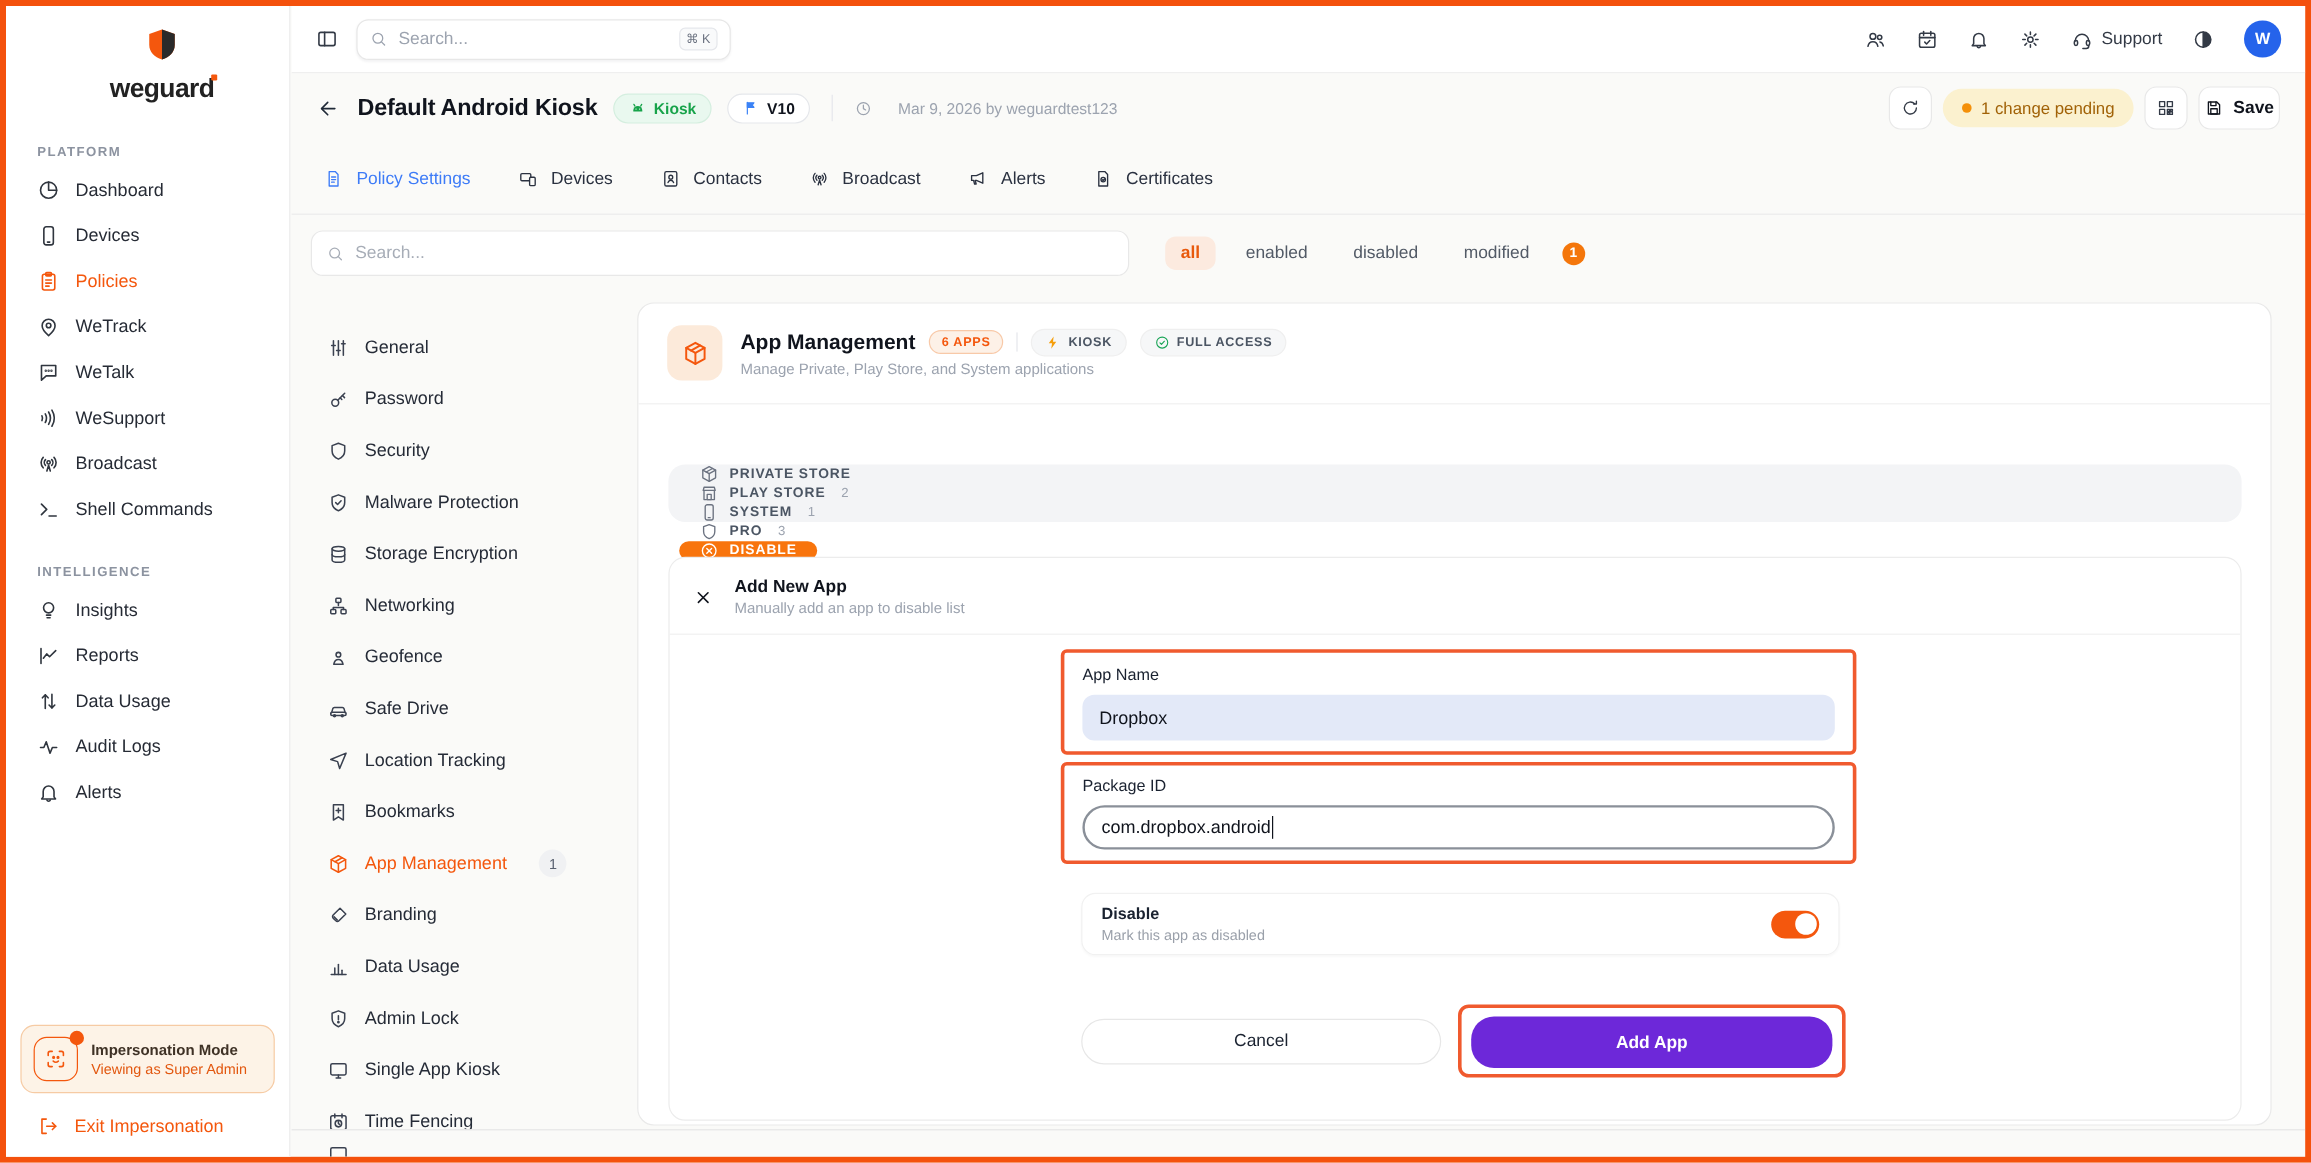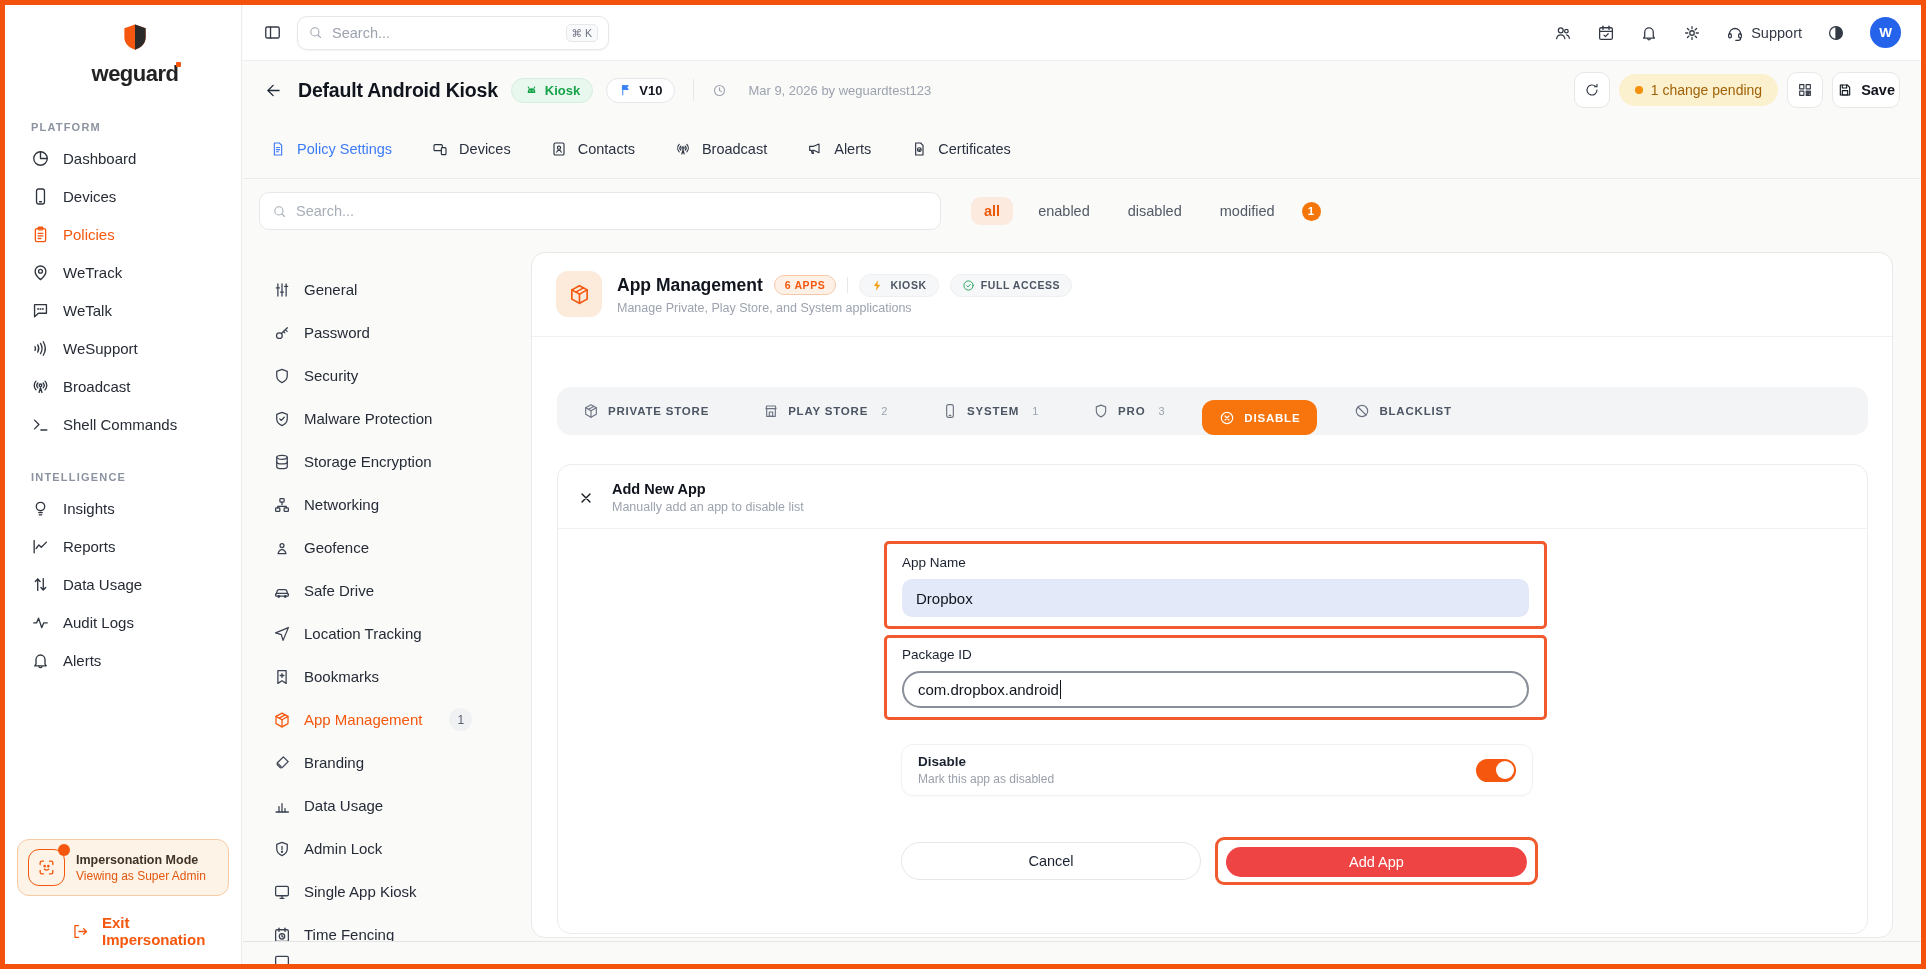--- a/index.html
+++ b/index.html
@@ -30,21 +30,21 @@
   .imp-card { margin:6px 12px; border:1px solid #F6CBA4; background:#FDF3E7; border-radius:12px;
               padding:9px 10px; display:flex; gap:11px; align-items:center; }
   .imp-icon { width:37px; height:37px; border:1.6px solid #F4570D; border-radius:11px; color:#F4570D;
               display:flex; align-items:center; justify-content:center; position:relative; flex:none; }
   .imp-icon svg { width:19px; height:19px; }
   .imp-icon::after { content:""; position:absolute; top:-6px; right:-6px; width:12px; height:12px;
                      border-radius:50%; background:#F4570D; }
   .imp-title { font-size:12.5px; font-weight:700; color:#3F3226; }
   .imp-sub { font-size:12px; color:#E2570F; margin-top:2px; }
   .exit-row { display:flex; gap:12px; align-items:center; padding:12px 26px 16px;
-              color:#F4570D; font-size:15px; font-weight:700; cursor:pointer;margin-left:40px; }
+              color:#F4570D; font-size:15px; font-weight:400; cursor:pointer; }
   .exit-row svg { width:19px; height:19px; }
 
   
   .main { position:absolute; left:238px; top:0; right:0; bottom:0; }
 
   .topbar { height:56px; background:#fff; border-bottom:1px solid #EFEFEF; display:flex;
             align-items:center; padding:0 20px; gap:15px; }
   .panel-btn { color:#333A46; cursor:pointer; }
   .panel-btn svg { width:19px; height:19px; }
   .search-box { width:312px; height:34px; border:1px solid #E7E7E7; border-radius:10px; background:#fff;
@@ -139,21 +139,21 @@
   .vs { width:1px; height:16px; background:#E5E7EB; }
   .mini-chip { display:flex; align-items:center; gap:6px; background:#F6F7F8; border:1px solid #EFEFEF;
                border-radius:12px; padding:4px 11px; font-size:10.5px; font-weight:700;
                letter-spacing:.6px; color:#4B5563; }
   .mini-chip svg { width:13px; height:13px; }
   .mini-chip .zap { color:#F59E0B; }
   .mini-chip .grn { color:#19A455; }
   .ch-sub { font-size:12.5px; color:#9CA3AF; margin-top:4px; }
 
   .store-tabs { margin:50px 24px 0 25px; background:#F3F4F6; border-radius:14px; height:48px;
-                display:flex; align-items:flex-end; padding:0 9px; gap:20px; }
+                display:flex; align-items:flex-start; padding:0 9px; gap:0;flex-direction:column; }
   .stab { display:flex; align-items:center; gap:9px; padding:0 17px; height:100%;
           font-size:11.5px; font-weight:700; letter-spacing:.8px; color:#4B5563; cursor:pointer; }
   .stab svg { width:16px; height:16px; color:#6B7280; }
   .stab .cnt { font-size:11px; font-weight:500; color:#9CA3AF; margin-left:4px; }
   .stab.active { background:#F8740C; color:#fff; border-radius:12px; height:35px; }
   .stab.active svg { color:#fff; }
 
   .subcard { margin:29px 24px 0 25px; height:470px; border:1px solid #ECECEC; border-radius:14px;
              position:relative; background:#fff; }
   .subhead { padding:16px 20px 14px; display:flex; gap:18px; align-items:center;
@@ -183,22 +183,22 @@
   .toggle { margin-left:auto; width:40px; height:23px; border-radius:12px; background:#F4570D;
             position:relative; cursor:pointer; flex:none; }
   .toggle .knob { position:absolute; top:2.5px; right:2.5px; width:18px; height:18px;
                   border-radius:50%; background:#fff; }
 
   .btn-row { display:flex; margin:41px 0 0 343px; width:637px; align-items:center; }
   .btn-cancel { width:300px; height:38px; border:1px solid #E7E7E7; border-radius:19px; background:#fff;
                 font-size:14.5px; color:#1A2230; display:flex; align-items:center;
                 justify-content:center; cursor:pointer; }
   .ann3 { margin-left:14px; border:3px solid #F05A2E; border-radius:9px; padding:7px 8px 5px; flex:1; }
-  .btn-submit { height:30px; width:100%; background:#ef4444; border-radius:19px; color:#fff;
-                font-weight:400; font-size:14.5px; display:flex; align-items:center;
+  .btn-submit { height:43px; width:100%; background:#6d28d9; border-radius:19px; color:#fff;
+                font-weight:700; font-size:14.5px; display:flex; align-items:center;
                 justify-content:center; cursor:pointer; }
 </style>
 </head>
 <body>
 
 <div class="page">
 
   <div class="sidebar">
     <div class="logo">
       <span>

